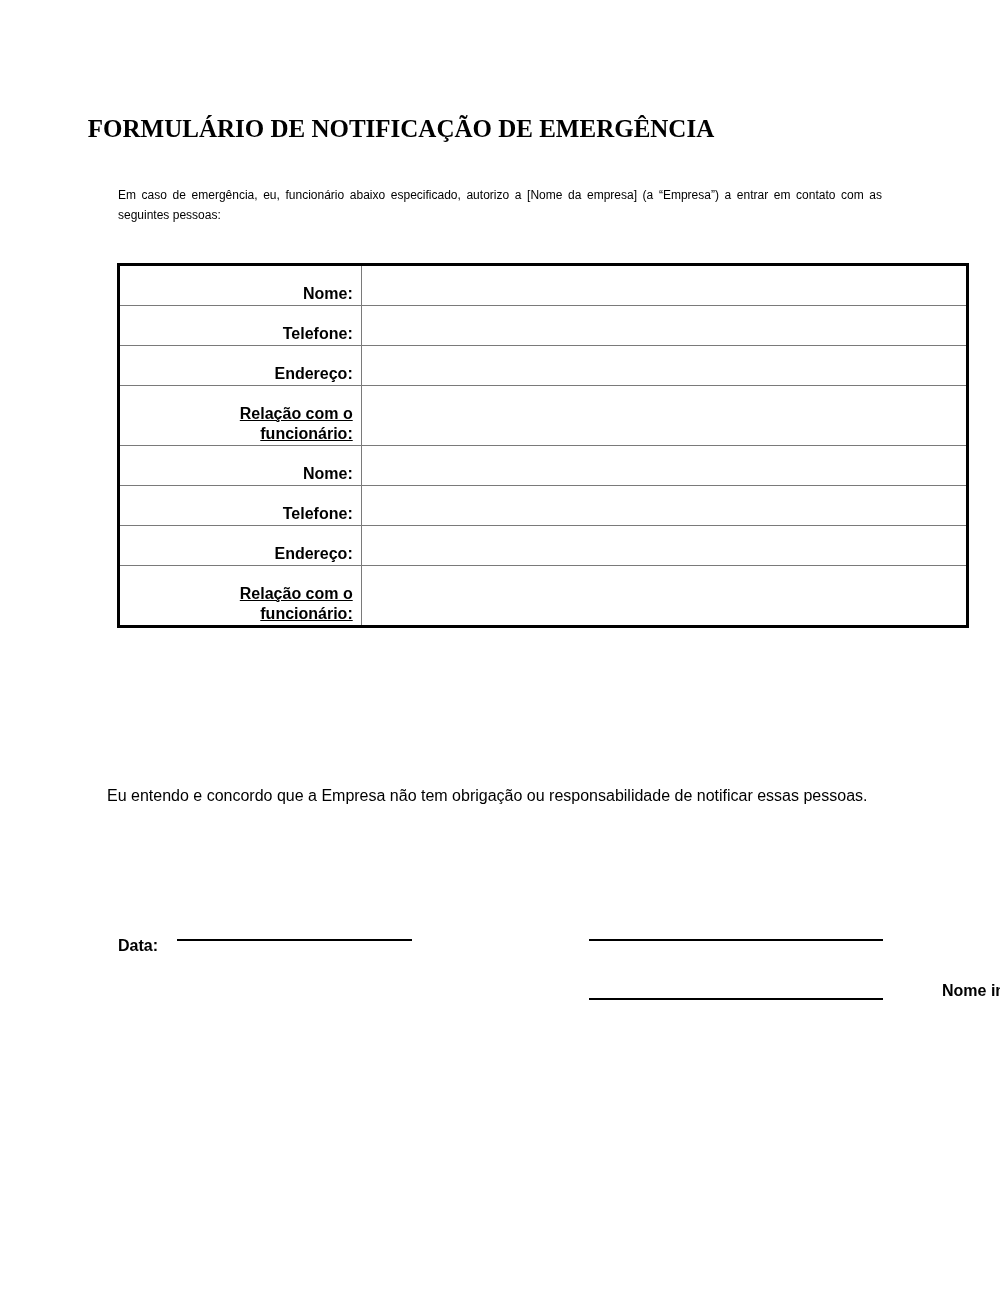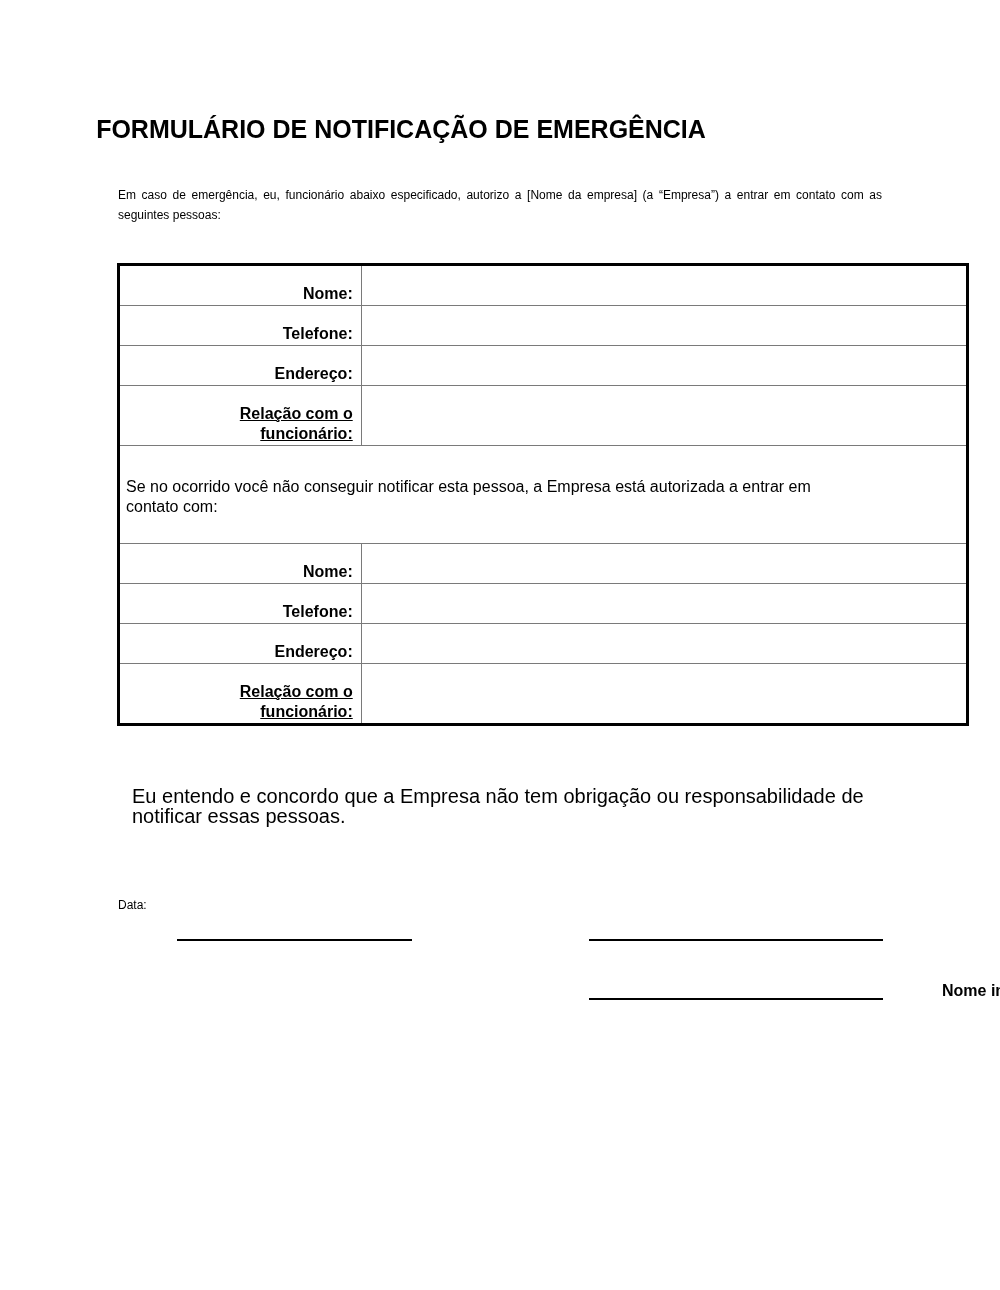--- a/index.html
+++ b/index.html
@@ -17,20 +17,21 @@
     }
     .title {
       position: absolute;
       left: 0;
       top: 115px;
       width: 802px;
       text-align: center;
       font-size: 25px;
       font-weight: bold;
       letter-spacing: 0px;
+      font-family: Liberation Serif, serif;
     }
     .intro {
       position: absolute;
       left: 118px;
       top: 185px;
       width: 764px;
       font-size: 12px;
       line-height: 20px;
       text-align: justify;
       text-align-last: left;
@@ -70,32 +71,32 @@
       padding: 0 6px;
       font-size: 16px;
       line-height: 20px;
     }
     .note-inner {
       padding-top: 4px;
       width: 720px;
     }
     .agreement {
       position: absolute;
-      left: 132px;
+      left: 107px;
       top: 786px;
       width: 764px;
-      font-size: 20px;
+      font-size: 16px;
       line-height: 20px;
     }
     .date-label {
       position: absolute;
       left: 118px;
-      top: 898px;
-      font-size: 12px;
-      font-weight: normal;
+      top: 937px;
+      font-size: 16px;
+      font-weight: bold;
     }
     .line {
       position: absolute;
       height: 0;
       border-top: 2px solid #000000;
     }
     .date-line { left: 177px; top: 939px; width: 235px; }
     .sig-line { left: 589px; top: 939px; width: 294px; }
     .name-line { left: 589px; top: 998px; width: 294px; }
     .printed-name-label {
@@ -128,25 +129,20 @@
       <td class="label">Endereço:</td>
       <td class="value"></td>
     </tr>
     <tr class="r60">
       <td class="label">
         <div>Relação com o</div>
         <div>funcionário:</div>
       </td>
       <td class="value"></td>
     </tr>
-    <tr>
-      <td class="note" colspan="2">
-        <div class="note-inner">Se no ocorrido você não conseguir notificar esta pessoa, a Empresa está autorizada a entrar em contato com:</div>
-      </td>
-    </tr>
     <tr class="r40">
       <td class="label">Nome:</td>
       <td class="value"></td>
     </tr>
     <tr class="r40">
       <td class="label">Telefone:</td>
       <td class="value"></td>
     </tr>
     <tr class="r40">
       <td class="label">Endereço:</td>

